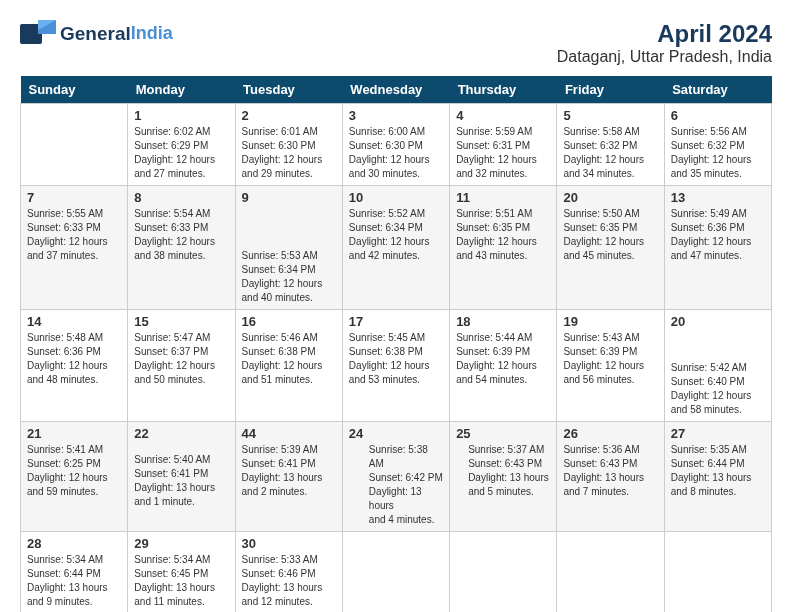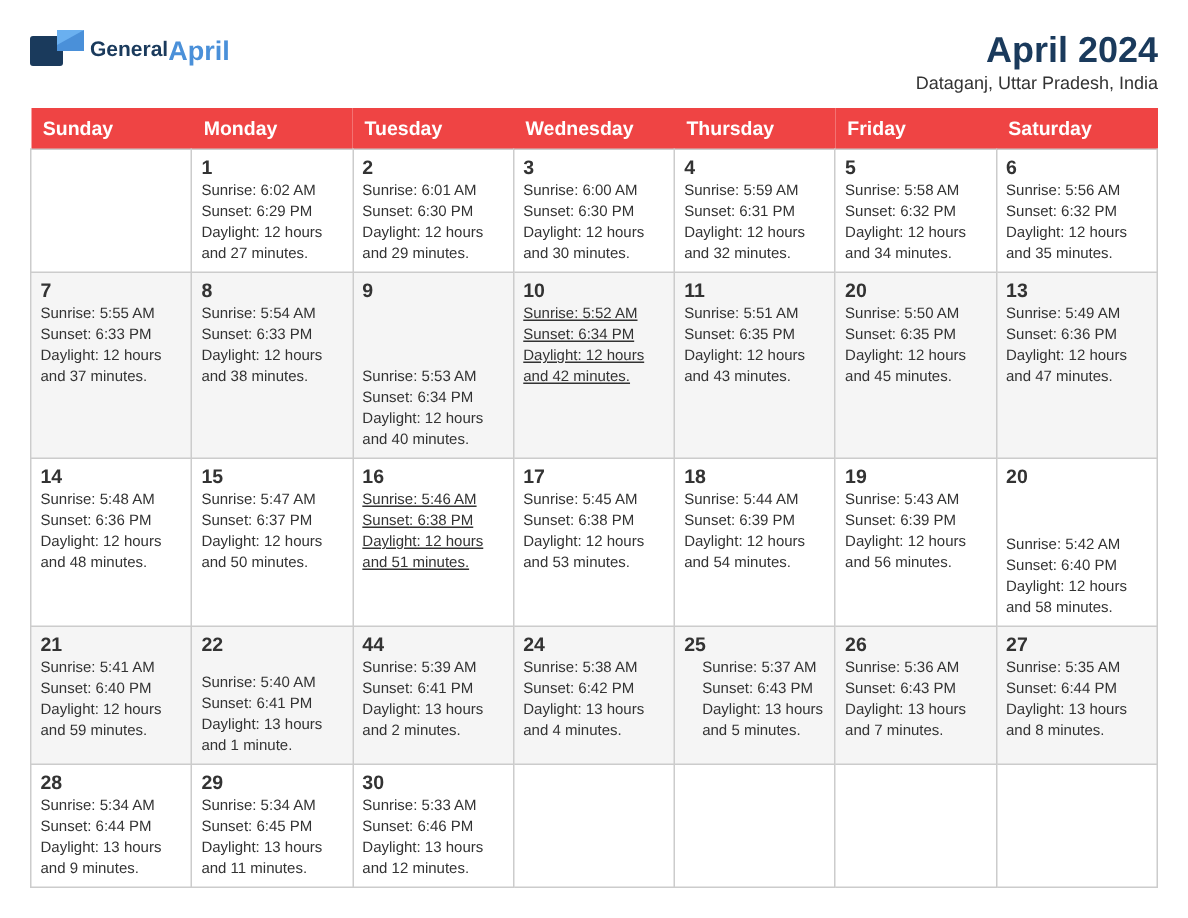--- a/index.html
+++ b/index.html
@@ -28,30 +28,30 @@
     }
     .title-area {
       text-align: right;
     }
     .month-title {
       font-size: 24px;
       font-weight: bold;
       color: #1a3a5c;
     }
     .location {
-      font-size: 12px;
+      font-size: 16px;
       color: #333;
     }
     table {
       width: 100%;
       border-collapse: collapse;
       font-size: 11px;
     }
     thead tr th {
-      background: #ef4444;
+      background: #0c4a6e;
       color: #fff;
       text-align: left;
       padding: 6px 8px;
       font-size: 13px;
       font-weight: bold;
     }
     tbody tr td {
       border: 1px solid #ccc;
       vertical-align: top;
       padding: 4px 6px;
@@ -85,22 +85,22 @@
 <div class="header-area">
   <div class="logo">
     <div class="logo-row">
       <svg width="36" height="28" viewBox="0 0 36 28">
         <rect x="0" y="4" width="22" height="20" rx="2" fill="#1a3a5c"></rect>
         <polygon points="18,4 36,0 36,14 18,14" fill="#4a90d9"></polygon>
         <polygon points="18,0 36,0 18,10" fill="#6ab0f0"></polygon>
       </svg>
       <div>
         <div style="display:flex;">
-          <span style="font-size:14px;font-weight:bold;color:#1a3a5c;">General</span>
-          <span style="font-size:18px;font-weight:bold;color:#4a90d9;">April</span>
+          <span style="font-size:19px;font-weight:bold;color:#1a3a5c;">General</span>
+          <span style="font-size:18px;font-weight:bold;color:#4a90d9;">India</span>
         </div>
       </div>
     </div>
   </div>
   <div class="title-area">
     <div class="month-title">April 2024</div>
     <div class="location">Dataganj, Uttar Pradesh, India</div>
   </div>
 </div>
 
@@ -179,21 +179,21 @@
         </td>
         <td>
           <span class="day-num">9</span>
           <div class="day-detail" style="white-space: pre-line; margin-top: 44px;">Sunrise: 5:53 AM
 Sunset: 6:34 PM
 Daylight: 12 hours
 and 40 minutes.</div>
         </td>
         <td>
           <span class="day-num">10</span>
-          <div class="day-detail" style="white-space: pre-line; text-decoration: underline;">Sunrise: 5:52 AM
+          <div class="day-detail" style="white-space: pre-line;">Sunrise: 5:52 AM
 Sunset: 6:34 PM
 Daylight: 12 hours
 and 42 minutes.</div>
         </td>
         <td>
           <span class="day-num">11</span>
           <div class="day-detail" style="white-space: pre-line;">Sunrise: 5:51 AM
 Sunset: 6:35 PM
 Daylight: 12 hours
 and 43 minutes.</div>
@@ -223,21 +223,21 @@
         </td>
         <td>
           <span class="day-num">15</span>
           <div class="day-detail" style="white-space: pre-line;">Sunrise: 5:47 AM
 Sunset: 6:37 PM
 Daylight: 12 hours
 and 50 minutes.</div>
         </td>
         <td>
           <span class="day-num">16</span>
-          <div class="day-detail" style="white-space: pre-line; text-decoration: underline;">Sunrise: 5:46 AM
+          <div class="day-detail" style="white-space: pre-line;">Sunrise: 5:46 AM
 Sunset: 6:38 PM
 Daylight: 12 hours
 and 51 minutes.</div>
         </td>
         <td>
           <span class="day-num">17</span>
           <div class="day-detail" style="white-space: pre-line;">Sunrise: 5:45 AM
 Sunset: 6:38 PM
 Daylight: 12 hours
 and 53 minutes.</div>
@@ -261,41 +261,41 @@
           <div class="day-detail" style="white-space: pre-line; margin-top: 32px;">Sunrise: 5:42 AM
 Sunset: 6:40 PM
 Daylight: 12 hours
 and 58 minutes.</div>
         </td>
       </tr>
       <tr>
         <td>
           <span class="day-num">21</span>
           <div class="day-detail" style="white-space: pre-line;">Sunrise: 5:41 AM
-Sunset: 6:40 PM
+Sunset: 6:25 PM
 Daylight: 12 hours
 and 59 minutes.</div>
         </td>
         <td>
           <span class="day-num">22</span>
           <div class="day-detail" style="white-space: pre-line; margin-top: 12px;">Sunrise: 5:40 AM
 Sunset: 6:41 PM
 Daylight: 13 hours
 and 1 minute.</div>
         </td>
         <td>
           <span class="day-num">44</span>
           <div class="day-detail" style="white-space: pre-line;">Sunrise: 5:39 AM
 Sunset: 6:41 PM
 Daylight: 13 hours
 and 2 minutes.</div>
         </td>
         <td>
           <span class="day-num">24</span>
-          <div class="day-detail" style="white-space: pre-line;">Sunrise: 5:38 AM
+          <div class="day-detail" style="white-space: pre-line; margin-left: 20px;">Sunrise: 5:38 AM
 Sunset: 6:42 PM
 Daylight: 13 hours
 and 4 minutes.</div>
         </td>
         <td>
           <span class="day-num">25</span>
           <div class="day-detail" style="white-space: pre-line; margin-left: 12px;">Sunrise: 5:37 AM
 Sunset: 6:43 PM
 Daylight: 13 hours
 and 5 minutes.</div>

